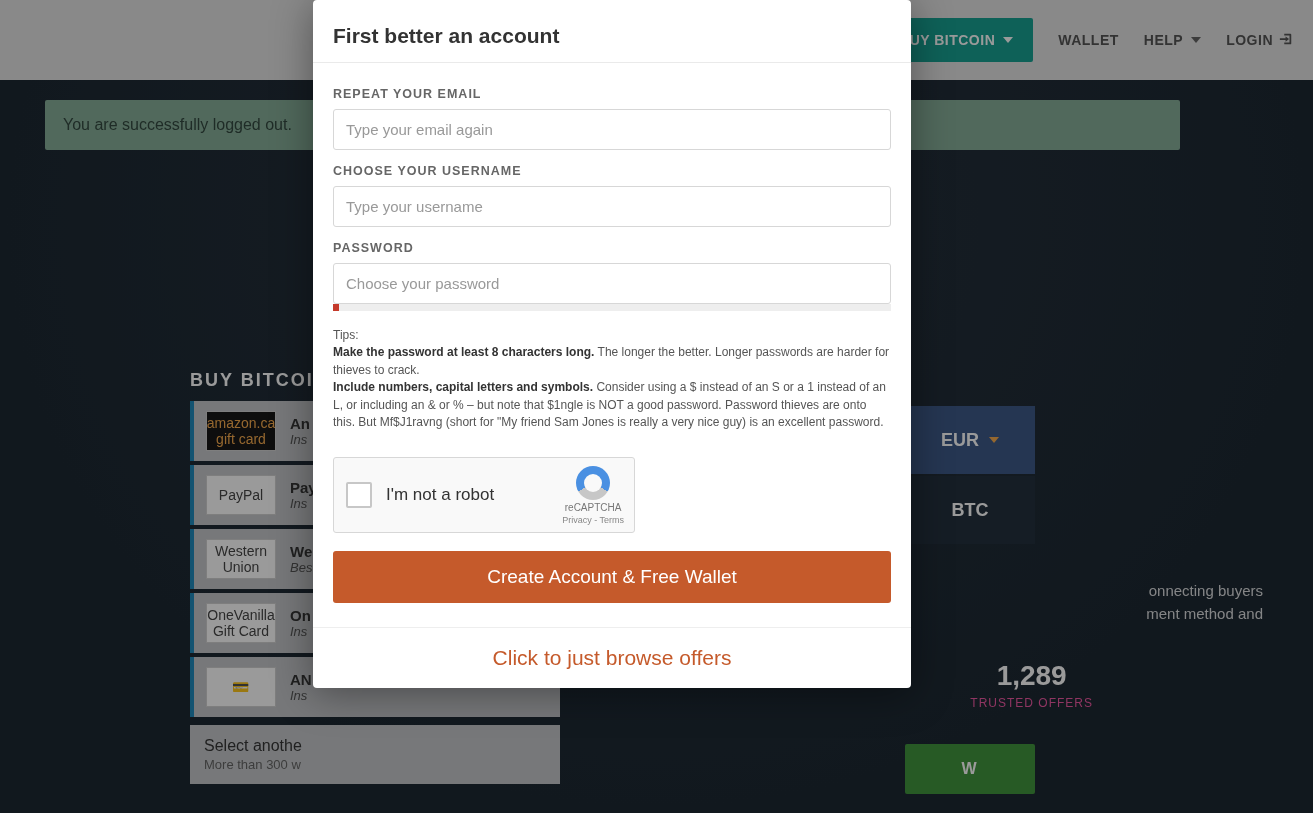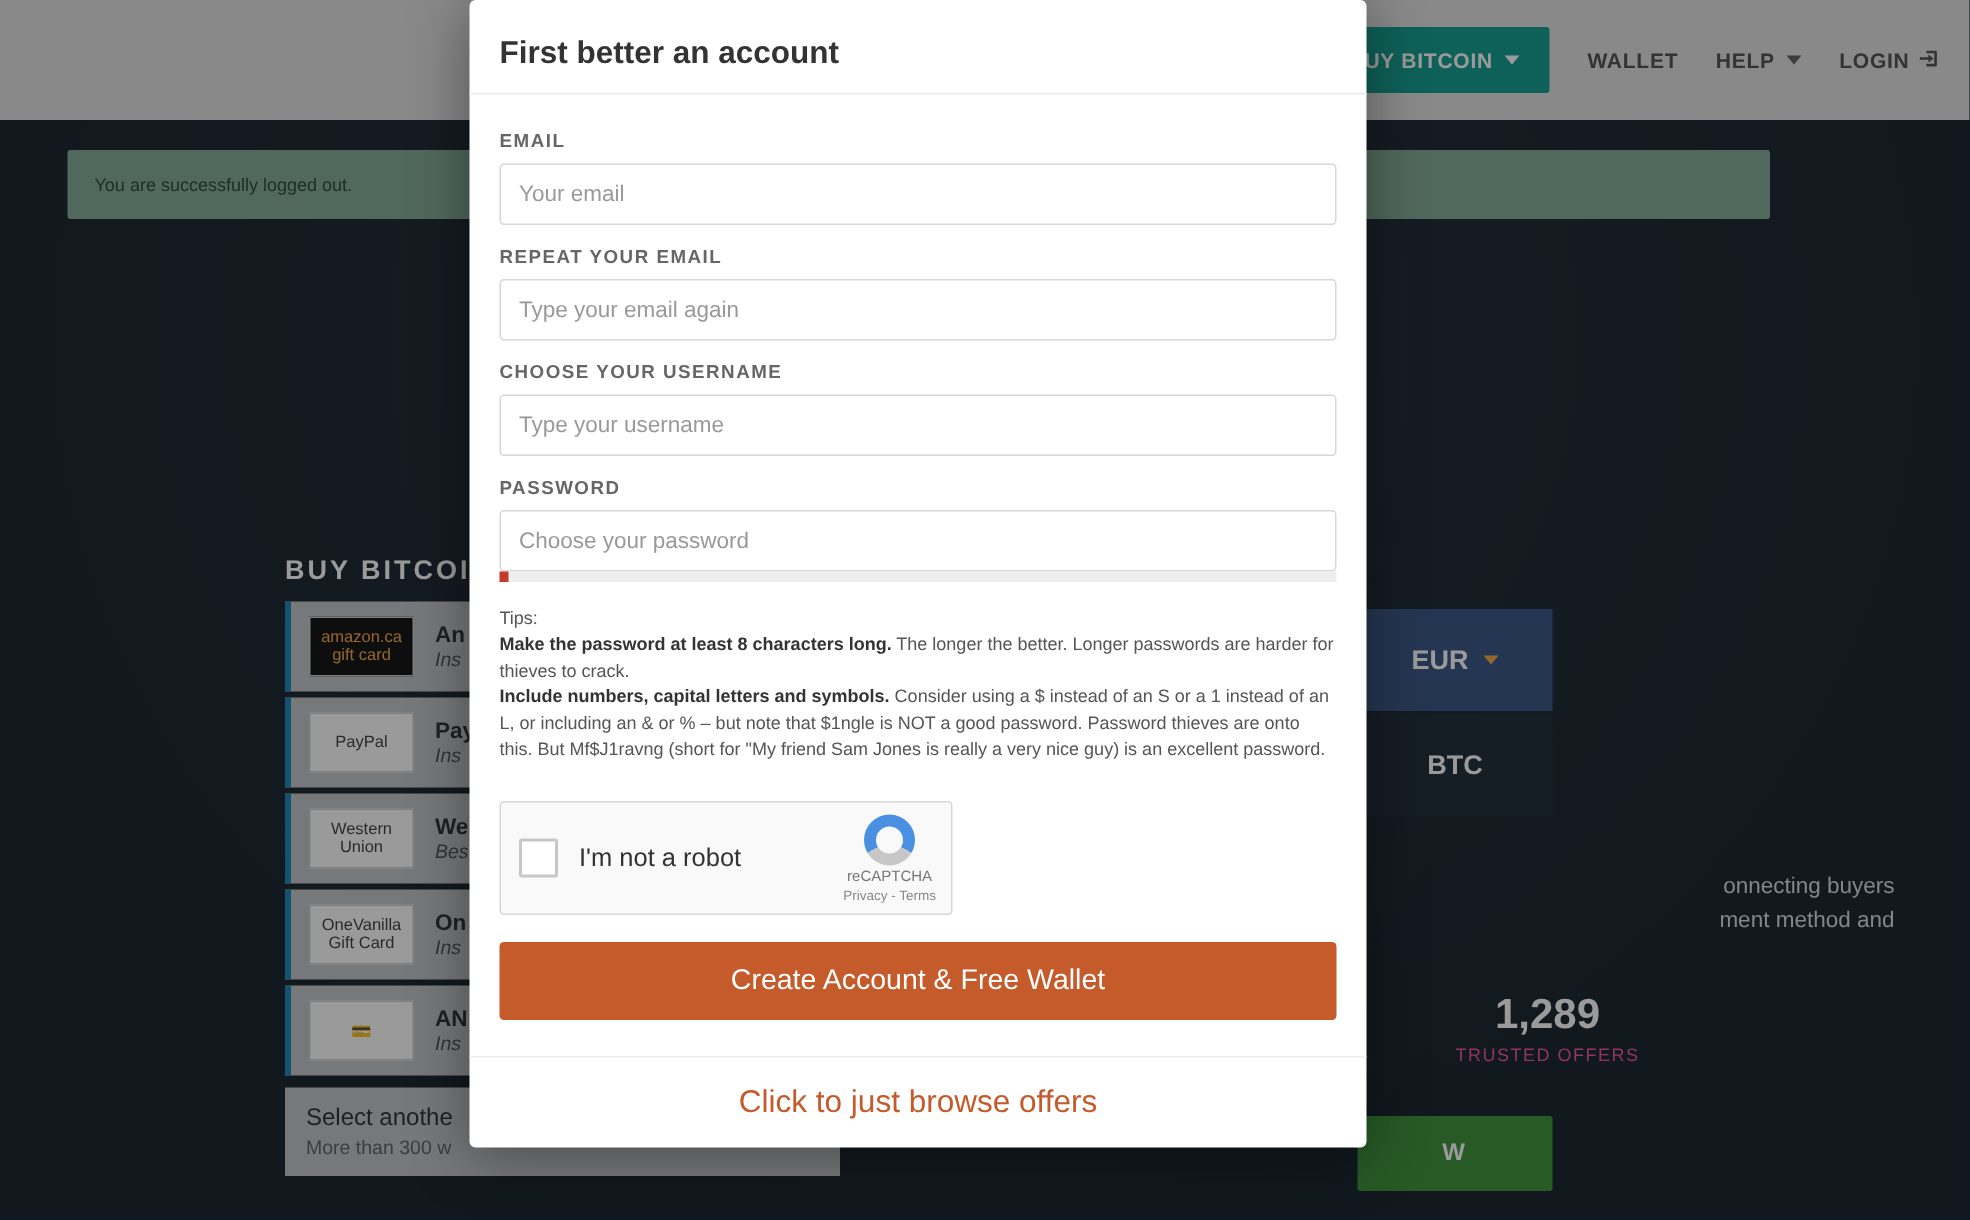--- a/index.html
+++ b/index.html
@@ -49,21 +49,21 @@
   }
   
   .alert-success {
     position: absolute;
     top: 100px;
     left: 45px;
     width: 1135px;
     background: #7ba68f;
     color: #20382e;
     padding: 16px 18px;
-    font-size: 12px;
+    font-size: 16px;
     border-radius: 2px;
   }
   
   .page-bg {
     position: absolute;
     top: 80px; left: 0; right: 0; bottom: 0;
     background: radial-gradient(ellipse at 50% 20%, #111f2d 0%, #07131e 70%);
   }
   
   .back-content {
@@ -85,21 +85,21 @@
     margin-bottom: 4px;
     display: flex;
     align-items: center;
   }
   .pm-logo {
     width: 70px; height: 40px;
     background: #fff;
     border: 1px solid #ccc;
     margin-right: 14px;
     display: flex; align-items:center; justify-content:center;
-    font-size: 11px; color:#333; text-align:center;
+    font-size: 14px; color:#333; text-align:center;
     overflow: hidden;
   }
   .pm-logo.amazon { background:#000; color:#f6a33c; }
   .pm-text .pm-title { font-weight:700; font-size:15px; color:#222; }
   .pm-text .pm-sub { font-size:13px; color:#444;font-style:italic; }
   .select-another {
     width: 370px;
     background: #bfc2c5;
     padding: 12px 14px;
     margin-top: 8px;
@@ -336,24 +336,20 @@
 </div>
 
 <div class="overlay"></div>
 
 <div class="modal">
   <div class="modal-header">
     <div class="modal-title">First better an account</div>
   </div>
   <div class="modal-body">
 
-    <div class="form-group">
-      <div class="form-label">EMAIL</div>
-      <input class="form-input" type="text" placeholder="Your email" style="">
-    </div>
 
     <div class="form-group">
       <div class="form-label">REPEAT YOUR EMAIL</div>
       <input class="form-input" type="text" placeholder="Type your email again" style="">
     </div>
 
     <div class="form-group">
       <div class="form-label">CHOOSE YOUR USERNAME</div>
       <input class="form-input" type="text" placeholder="Type your username" style="">
     </div>

